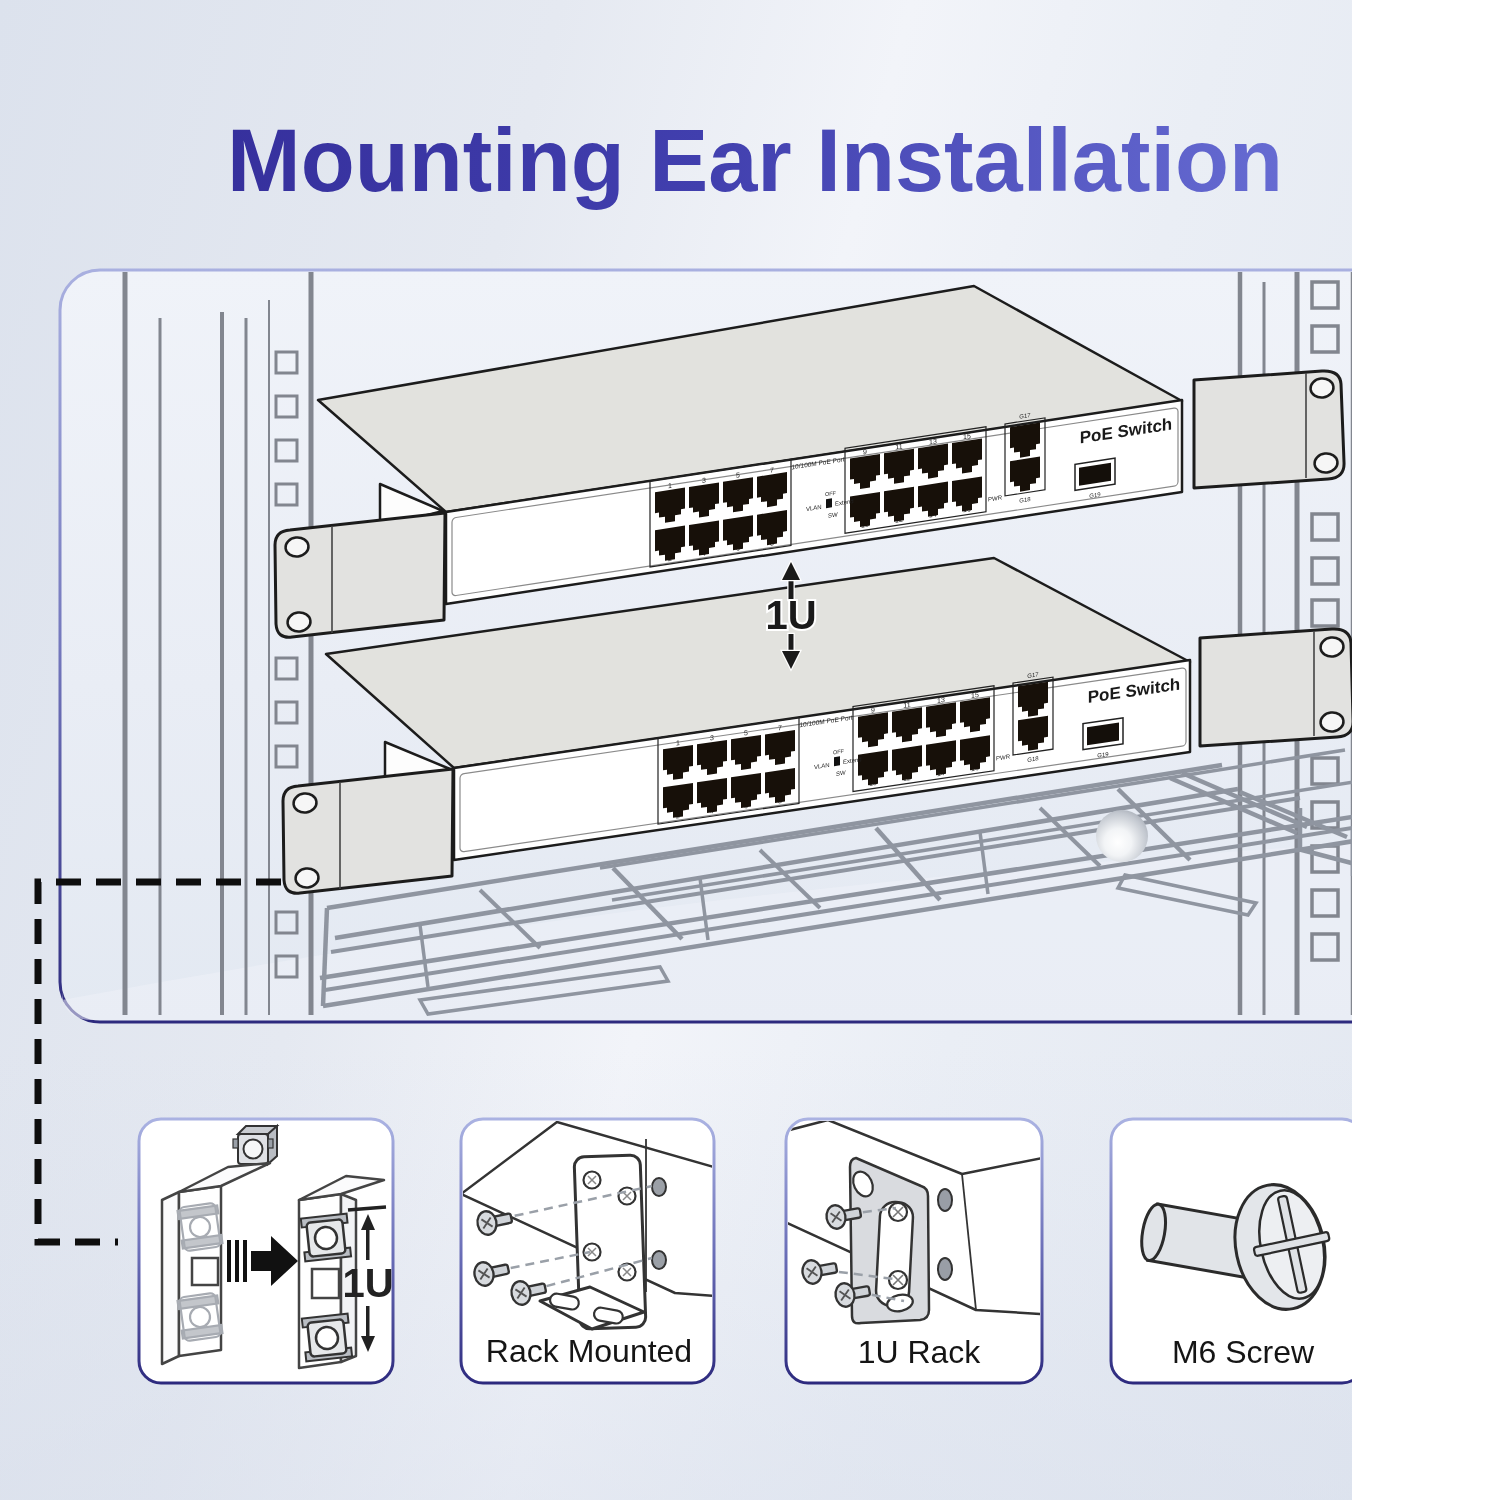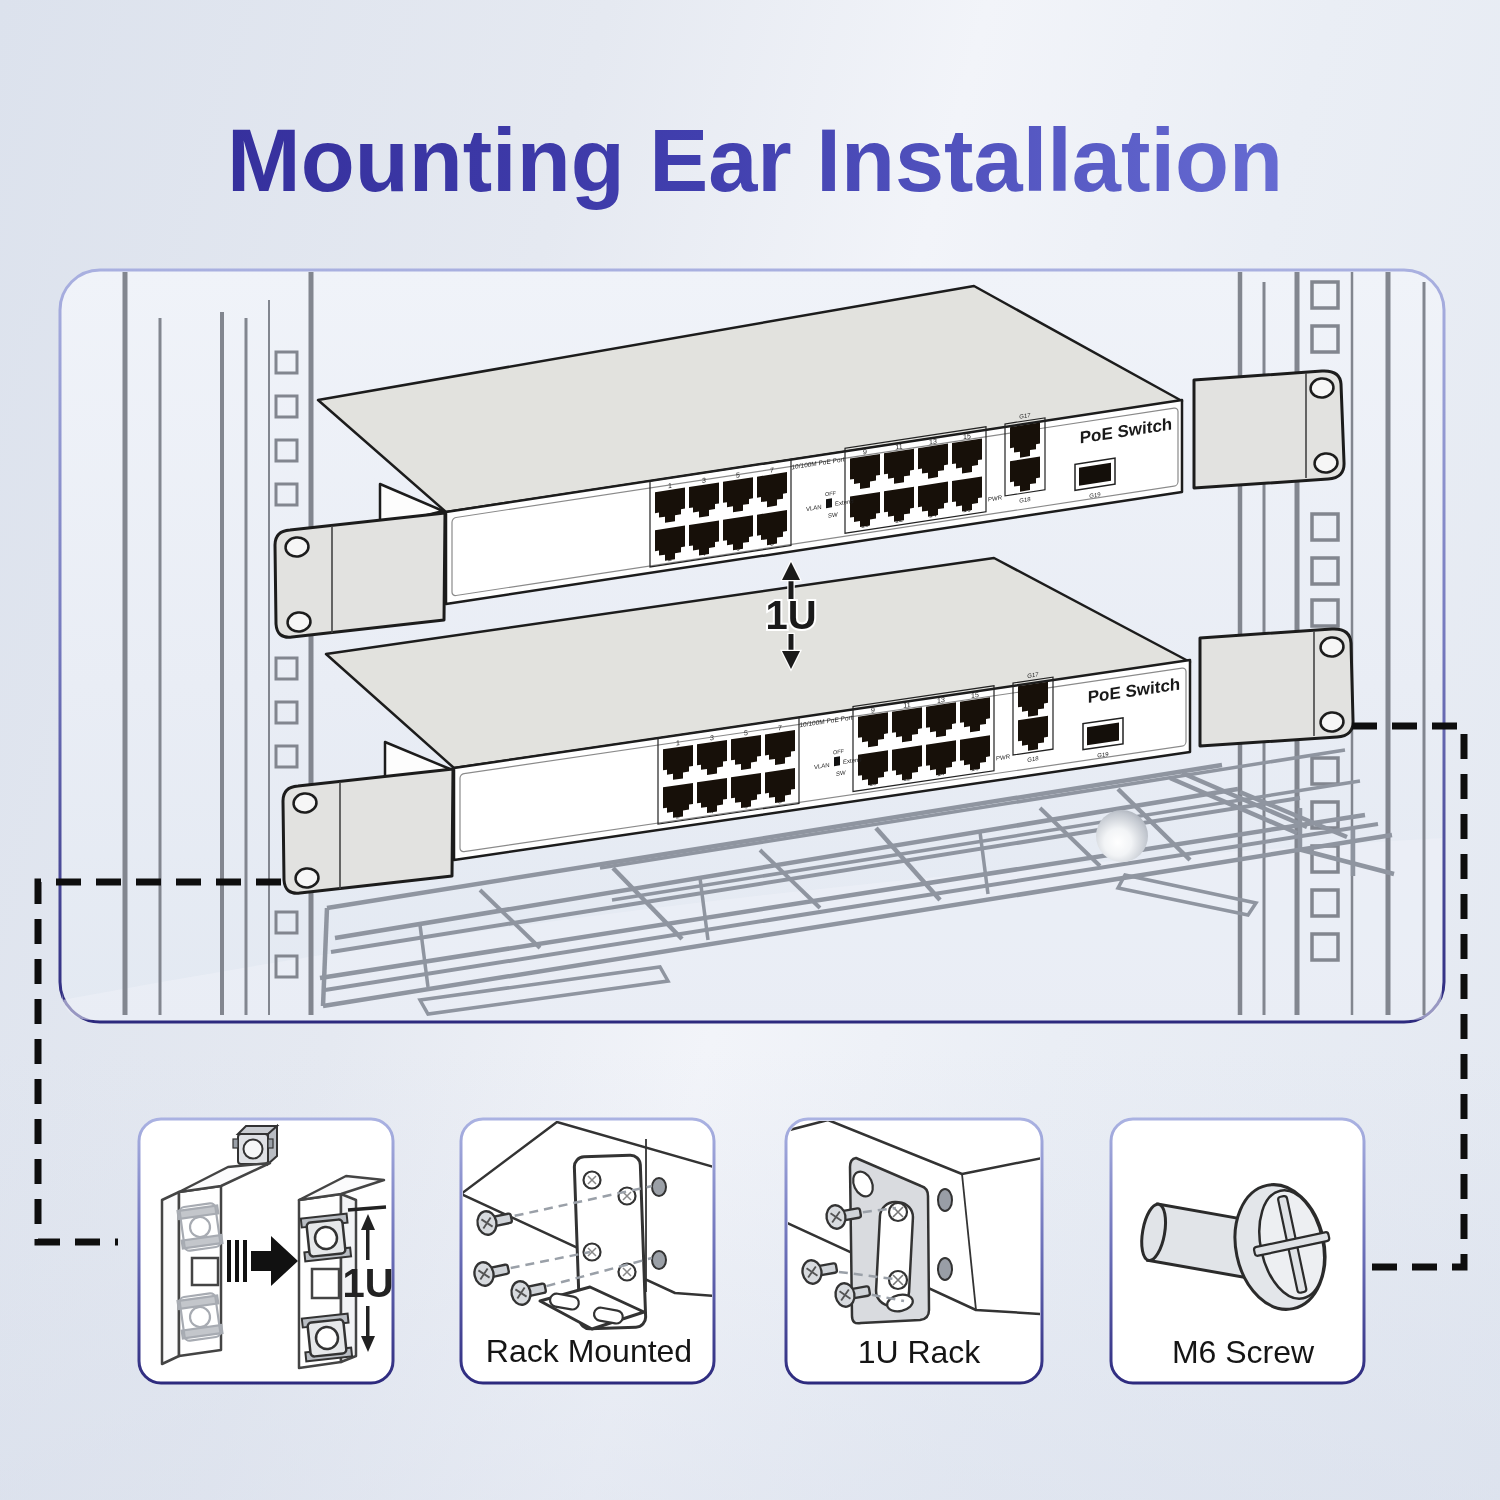--- a/index.html
+++ b/index.html
@@ -1,16 +1,16 @@
 <!DOCTYPE html>
 <html><head>
 <meta charset="utf-8">
 <style>
 html,body{margin:0;padding:0}
-.page{position:relative;width:1500px;height:1500px;overflow:hidden;
+.page{position:relative;width:1352px;height:1500px;overflow:hidden;
  font-family:"Liberation Sans",sans-serif;
  background:
   linear-gradient(180deg, rgba(255,255,255,0) 0%, rgba(255,255,255,0) 70%, rgba(213,220,234,0.45) 100%),
   linear-gradient(105deg,#dce2ed 0%,#e5e9f1 32%,#f2f4f9 52%,#eaeef5 70%,#e3e8f1 100%);}
 svg{position:absolute;left:0;top:0;display:block}
 </style>
 </head>
 <body>
 <div class="page">
 <svg width="1500" height="1500" viewBox="0 0 1500 1500">

